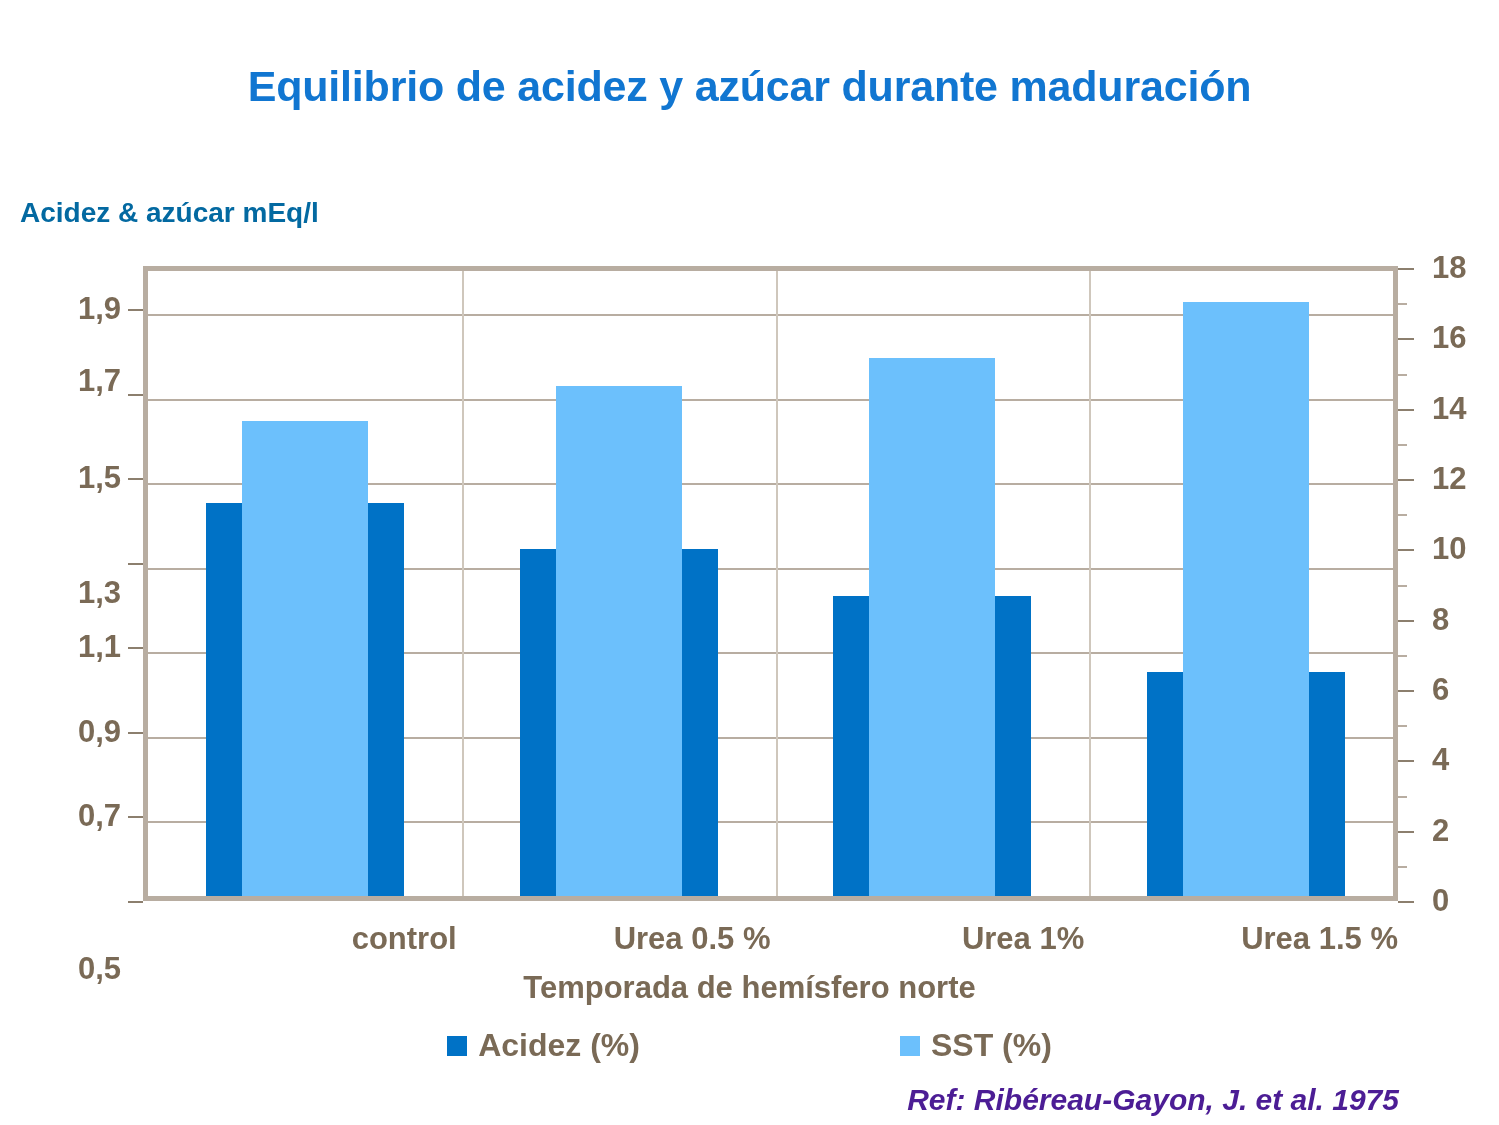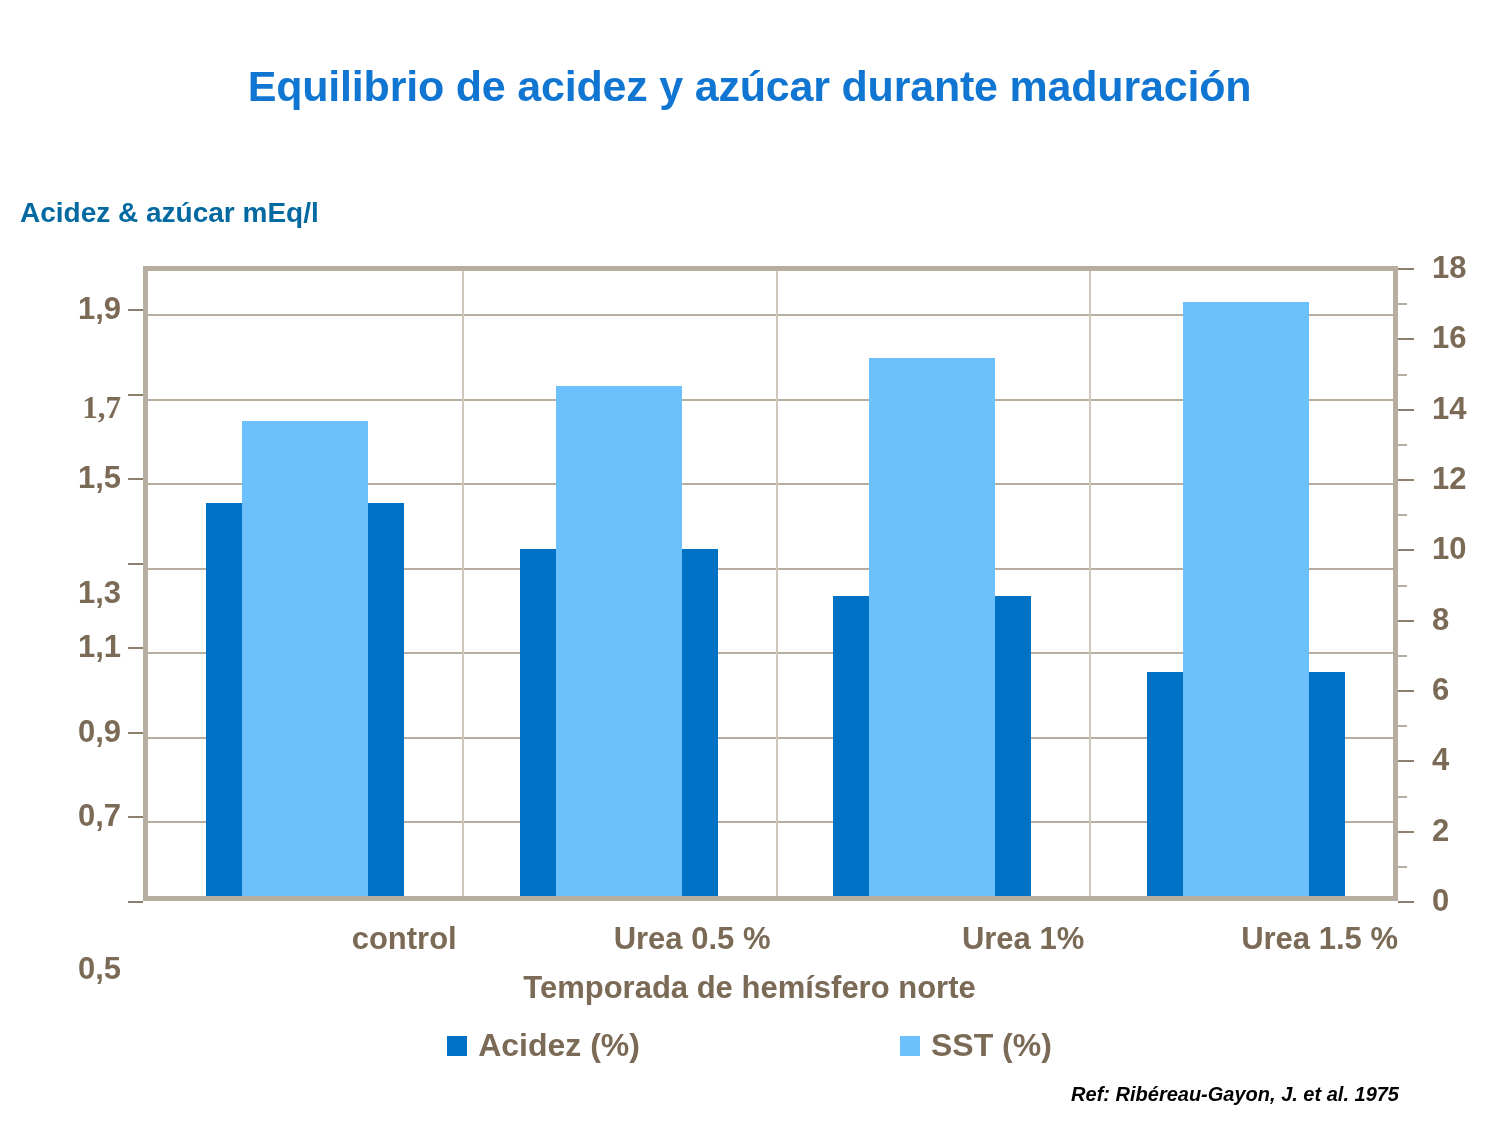--- a/index.html
+++ b/index.html
@@ -125,22 +125,22 @@
   .legend-swatch{
     width:20px;height:20px;
     margin-right:11px;
     display:inline-block;
   }
   #legend-gap{width:260px;height:1px;}
   
   #reference{
     position:absolute;
     right:100px;top:1083px;
-    color:#000000;
-    font-size:20px;
+    color:#4c1d95;
+    font-size:30px;
     font-weight:bold;
     font-style:italic;
     white-space:nowrap;
   }
 </style>
 </head>
 <body>
 
 <div id="chart-title">Equilibrio de acidez y azúcar durante maduración</div>
 
@@ -166,21 +166,21 @@
       <div class="cat-sep" style="left: 941.25px;"></div>
       <div class="bar bar-acidez" style="left: 999.125px; width: 198px; height: 224.114px; bottom: 0px; background: rgb(0, 114, 198);"></div>
       <div class="bar bar-sst" style="left: 1035.12px; width: 126px; height: 594.317px; bottom: 0px; background: rgb(108, 192, 252);"></div>
     </div>
 </div>
 
 <div id="overlay">
     <div class="tickmark-left" style="top: 309px;"></div>
     <div class="ytick-left" style="top: 309px;">1,9</div>
     <div class="tickmark-left" style="top: 393.571px;"></div>
-    <div class="ytick-left" style="top: 408px; font-family: Liberation Serif, serif;">1,7</div>
+    <div class="ytick-left" style="top: 381px;">1,7</div>
     <div class="tickmark-left" style="top: 478.143px;"></div>
     <div class="ytick-left" style="top: 478.143px;">1,5</div>
     <div class="tickmark-left" style="top: 562.714px;"></div>
     <div class="ytick-left" style="top: 593px;">1,3</div>
     <div class="tickmark-left" style="top: 647.286px;"></div>
     <div class="ytick-left" style="top: 647.286px;">1,1</div>
     <div class="tickmark-left" style="top: 731.857px;"></div>
     <div class="ytick-left" style="top: 731.857px;">0,9</div>
     <div class="tickmark-left" style="top: 816.429px;"></div>
     <div class="ytick-left" style="top: 816.429px;">0,7</div>

